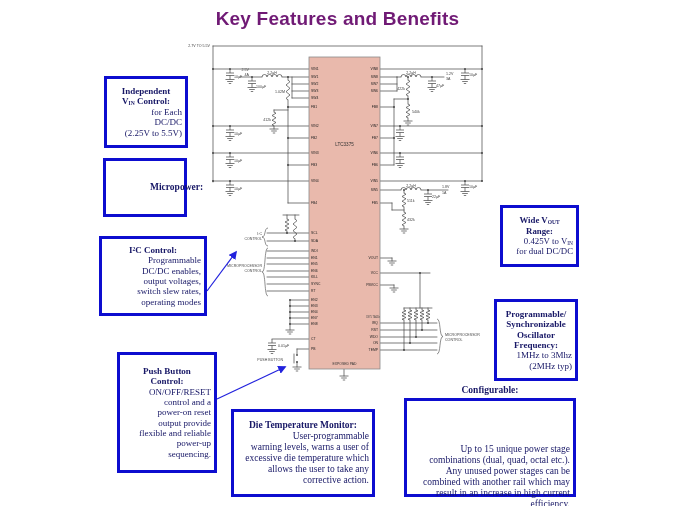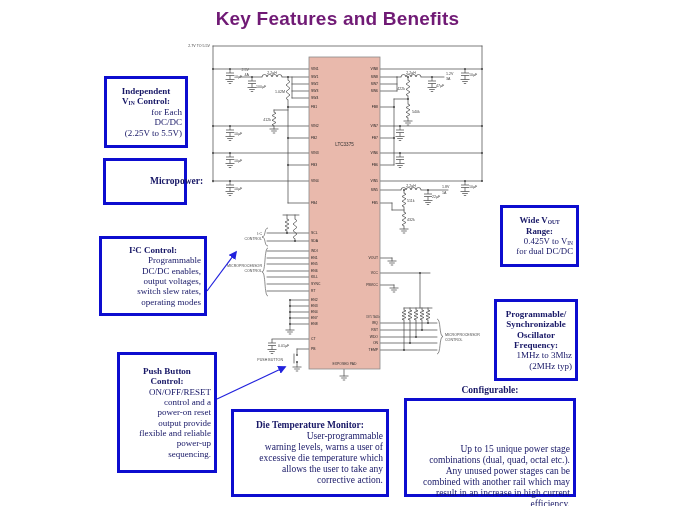--- a/index.html
+++ b/index.html
@@ -10,24 +10,24 @@
   svg.schem{position:absolute;left:0;top:0;width:675px;height:506px;z-index:1;}
   .co{position:absolute;z-index:2;border:3px solid #0d0dcf;background:#ffffff;color:#171766;
       font-family:"Liberation Serif",serif;text-align:center;box-sizing:border-box;
       display:flex;flex-direction:column;justify-content:center;
       padding:2px 3px;line-height:1.15;}
   .co .h{font-weight:bold;white-space:pre-line;}
   .co .b{white-space:pre-line;text-align:right;}
   .co sub{font-size:0.62em;vertical-align:-0.22em;}
   .co sup{font-size:0.62em;vertical-align:0.45em;}
   #co-vin  {left:104px;top:76px; width:84px; height:72px; font-size:9px;}
-  #co-micro{left:103px;top:158px;width:84px; height:47px; font-size:9.5px;padding-left:44px;}
+  #co-micro{left:103px;top:158px;width:84px; height:59px; font-size:9.5px;padding-left:44px;}
   #co-i2c  {left:99px; top:236px;width:108px;height:80px; font-size:9px;}
   #co-pb   {left:117px;top:352px;width:100px;height:121px;font-size:9px;}
-  #co-die  {left:231px;top:409px;width:158px;height:88px; font-size:9.5px;}
+  #co-die  {left:231px;top:409px;width:144px;height:88px; font-size:9.5px;}
   #co-conf {left:404px;top:398px;width:172px;height:99px; font-size:9.5px;gap:48px;}
   #co-buck {left:500px;top:64px; width:79px; height:112px;font-size:9px;}
   #co-vout {left:500px;top:205px;width:79px; height:62px; font-size:8.8px;}
   #co-osc  {left:494px;top:299px;width:84px; height:82px; font-size:9px;}
 </style>
 </head>
 <body>
 
 <div class="stage">
 

